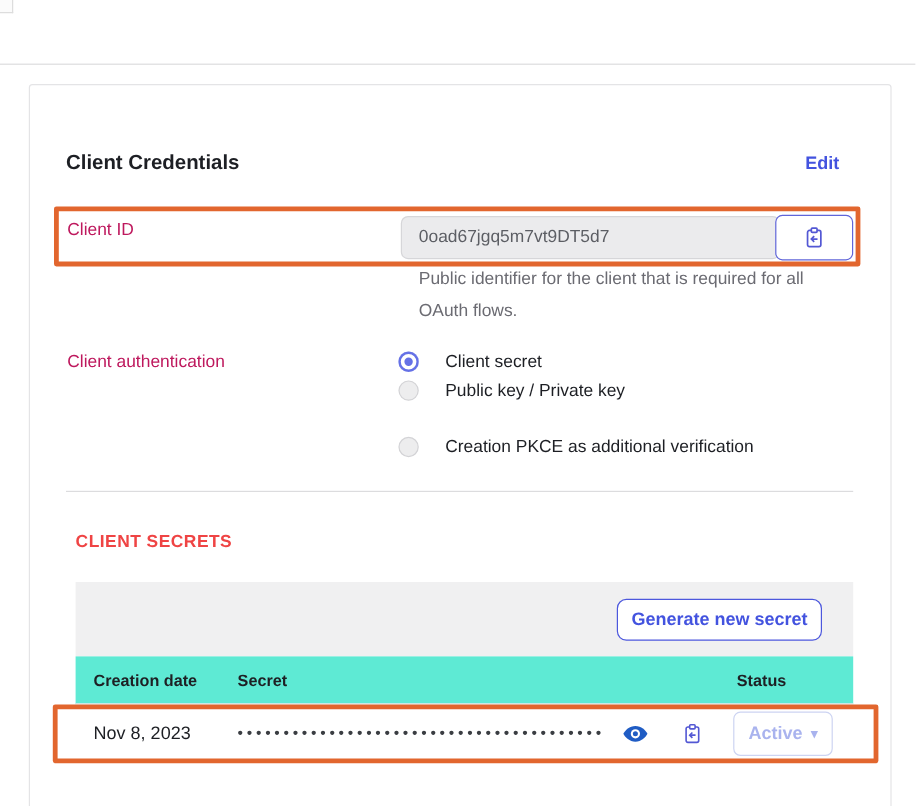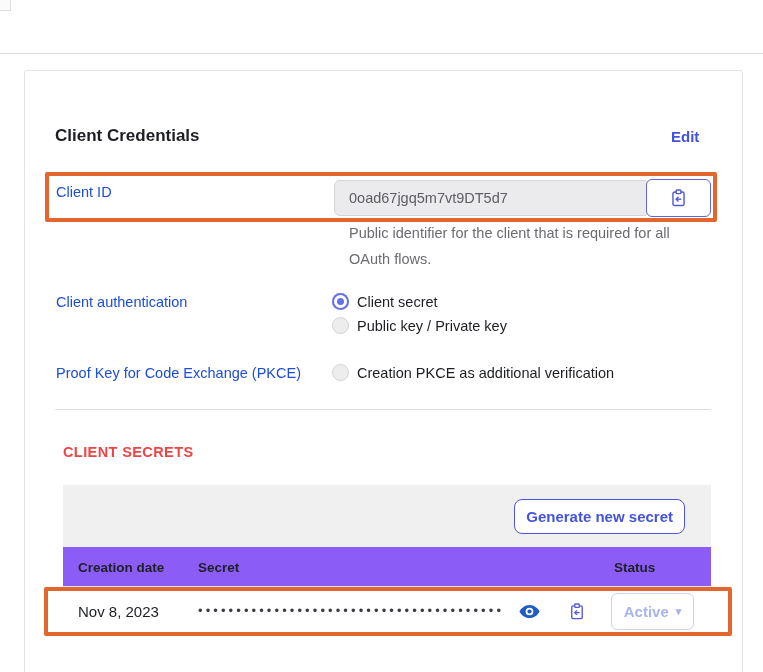--- a/index.html
+++ b/index.html
@@ -22,53 +22,53 @@
   .card { position:absolute; left:24px; top:70px; width:719px; height:620px;
     background:#ffffff; border:1px solid #e4e4e6; border-radius:3px; }
 
   .section-heading { position:absolute; left:30px; top:55px; font-size:17px; font-weight:700; color:#1d1f24; }
   .edit-link { position:absolute; left:646px; top:57px; font-size:15px; font-weight:700; color:#4353df; cursor:pointer; }
 
   .annotation { position:absolute; border:4px solid #e2662e; border-radius:2px; pointer-events:none; z-index:5; }
   .annotation.box1 { left:20px; top:101px; width:672px; height:50px; }
   .annotation.box2 { left:19px; top:516px; width:688px; height:49px; }
 
-  .field-label { position:absolute; font-size:14.5px; color:#1d4ed8; }
+  .field-label { position:absolute; font-size:14.5px; color:#be185d; }
   .lbl-client-id { left:31px; top:113px; }
   .lbl-auth { left:31px; top:223px; }
   .lbl-pkce { left:31px; top:294px; }
 
   .client-id-input { position:absolute; left:309px; top:109px; width:316px; height:36px;
     background:#ebebed; border:1px solid #d6d6d9; border-radius:6px;
     font-family:"Liberation Sans", sans-serif; font-size:14.5px; color:#5c5e64; padding:0 14px; }
   .copy-btn { position:absolute; left:621px; top:108px; width:65px; height:38px;
     background:#ffffff; border:1px solid #6065d9; border-radius:6px; cursor:pointer;
     display:flex; align-items:center; justify-content:center; color:#5358d4; }
   .help-text { position:absolute; left:324px; top:149px; width:344px;
     font-size:14.5px; line-height:26px; color:#6b6b72; }
 
-  .choice-row { position:absolute; left:307px; display:flex; align-items:center; gap:8px; cursor:pointer; }
+  .choice-row { position:absolute; left:307px; display:flex; align-items:center; gap:22px; cursor:pointer; }
   .row-auth1 { top:222px; } .row-auth2 { top:246px;align-items:center; } .row-pkce { top:293px; }
   .radio { width:17px; height:17px; border-radius:50%; flex:0 0 auto; }
   .radio.on { background:#6571e6; box-shadow: inset 0 0 0 2px #6571e6, inset 0 0 0 5px #ffffff; }
   .radio.off, .checkbox.off { width:17px; height:17px; border-radius:50%;
     background:#ededee; border:1px solid #d3d3d6; flex:0 0 auto; }
   .choice-label { font-size:14.5px; color:#1d1f24; }
 
   .divider2 { position:absolute; left:30px; top:338px; width:656px; height:1px; background:#dcdcde; }
 
   .secrets-heading { position:absolute; left:38px; top:373px; font-size:14.5px; font-weight:700;
     letter-spacing:0.4px; color:#ef4444; }
 
   .secrets-table { position:absolute; left:38px; top:414px; width:648px; }
   .table-toolbar { position:relative; height:62px; background:#f0f0f1; }
   .generate-btn { position:absolute; right:26px; top:14px; height:35px; padding:0 11px;
     background:#ffffff; border:1px solid #4c57dd; border-radius:8px; cursor:pointer;
     font-family:"Liberation Sans", sans-serif; font-size:15px; font-weight:700; color:#4353df; }
-  .table-head { position:relative; height:40px; background:#8b5cf6; border-bottom:1px solid #e8e8ea; }
+  .table-head { position:relative; height:40px; background:#5eead4; border-bottom:1px solid #e8e8ea; }
   .th { position:absolute; top:13px; font-size:13.5px; font-weight:700; color:#1e2024; }
   .th-date { left:15px; } .th-secret { left:135px; } .th-status { left:551px; }
   .table-row { position:relative; height:49px; background:#ffffff; }
   .td-date { position:absolute; left:15px; top:16px; font-size:15px; color:#1d1f24; }
   .td-dots { position:absolute; left:135px; top:16px; font-size:13px; letter-spacing:3.1px;
     color:#3a3d42; white-space:nowrap; }
   .eye-btn { position:absolute; left:455px; top:14px; width:22px; height:20px; cursor:pointer;
     background:none; border:none; display:flex; align-items:center; justify-content:center; }
   .row-copy-btn { position:absolute; left:503px; top:13px; width:22px; height:22px; cursor:pointer;
     background:none; border:none; color:#5358d4; display:flex; align-items:center; justify-content:center; }
@@ -112,21 +112,20 @@
 
     <div class="choice-row row-auth1">
       <span class="radio on"></span>
       <span class="choice-label">Client secret</span>
     </div>
     <div class="choice-row row-auth2">
       <span class="radio off"></span>
       <span class="choice-label">Public key / Private key</span>
     </div>
 
-    <div class="field-label lbl-pkce">Proof Key for Code Exchange (PKCE)</div>
     <div class="choice-row row-pkce">
       <span class="checkbox off"></span>
       <span class="choice-label">Creation PKCE as additional verification</span>
     </div>
 
     <div class="divider2"></div>
 
     <h3 class="secrets-heading">CLIENT SECRETS</h3>
 
     <div class="secrets-table">

